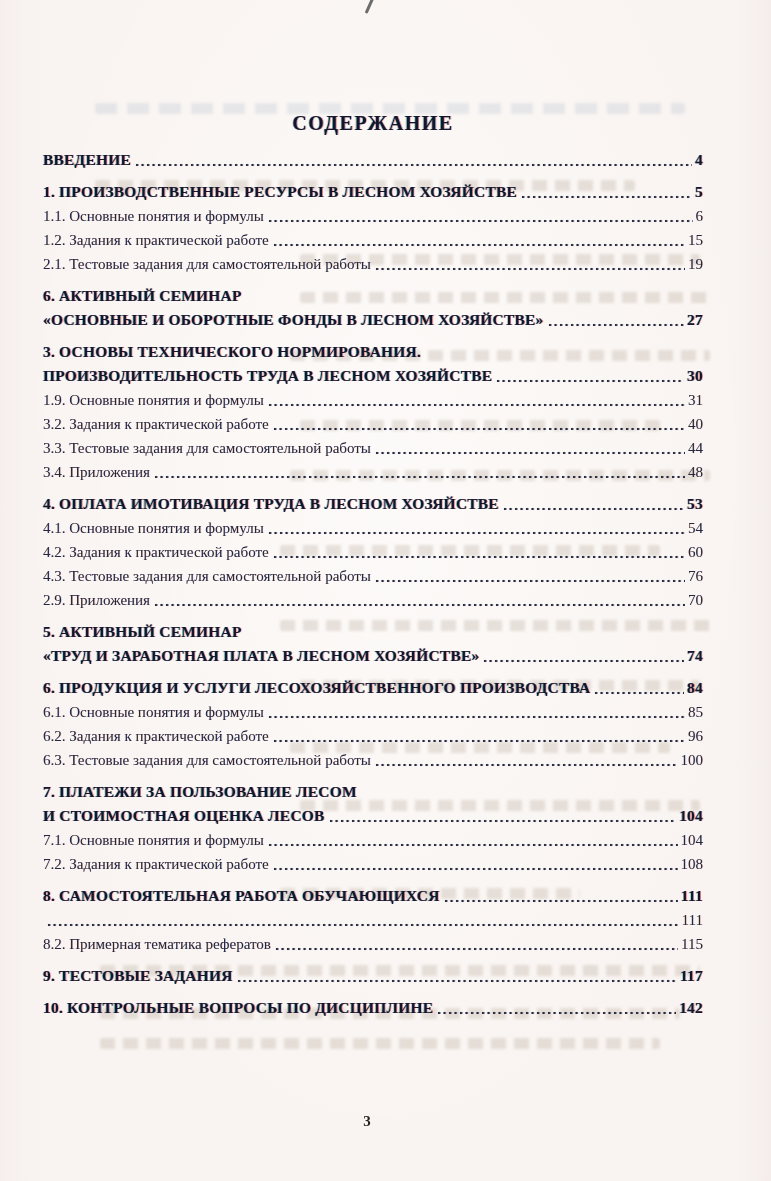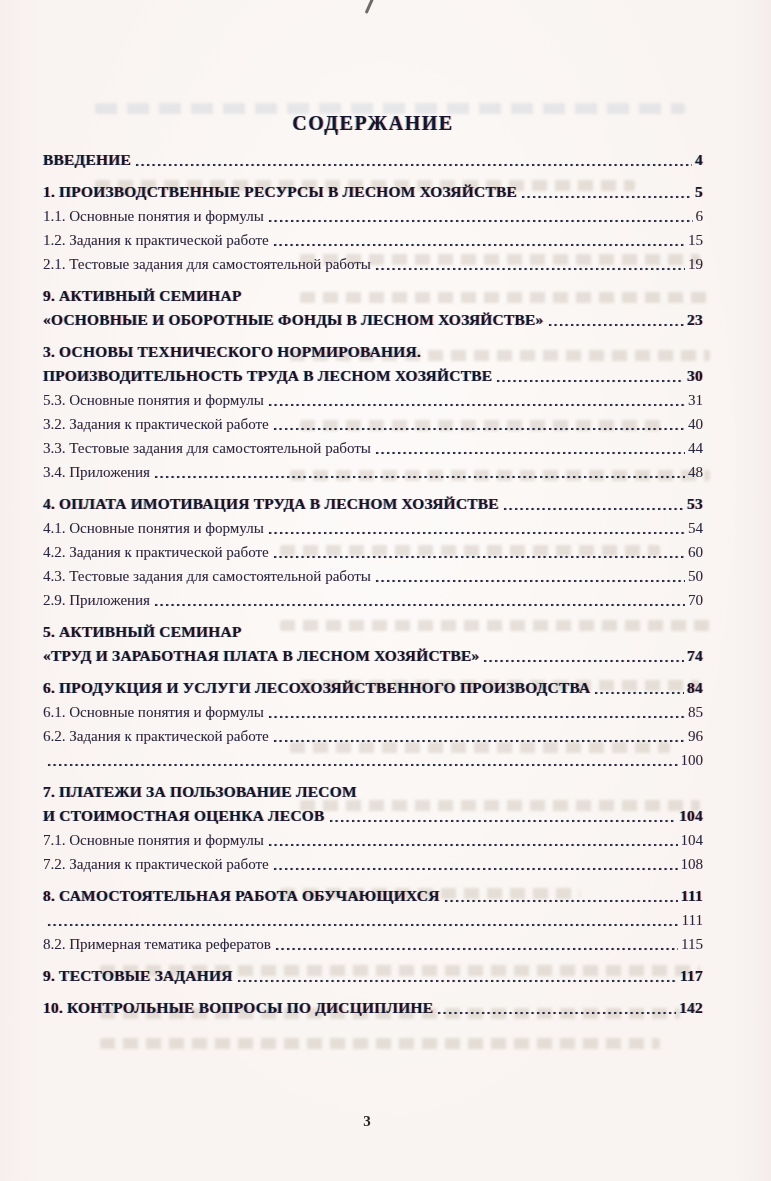--- a/index.html
+++ b/index.html
@@ -144,39 +144,39 @@
     <span class="toc-text">1.2. Задания к практической работе</span>
     <span class="toc-dots"></span>
     <span class="toc-page">15</span>
   </div>
         <div class="toc-row">
     <span class="toc-text">2.1. Тестовые задания для самостоятельной работы</span>
     <span class="toc-dots"></span>
     <span class="toc-page">19</span>
   </div>
         <div class="toc-row nopage bold gap">
-    <span class="toc-text">9. АКТИВНЫЙ СЕМИНАР</span>
+    <span class="toc-text">6. АКТИВНЫЙ СЕМИНАР</span>
 
   </div>
         <div class="toc-row bold">
     <span class="toc-text">«ОСНОВНЫЕ И ОБОРОТНЫЕ ФОНДЫ В ЛЕСНОМ ХОЗЯЙСТВЕ»</span>
     <span class="toc-dots"></span>
-    <span class="toc-page">23</span>
+    <span class="toc-page">27</span>
   </div>
         <div class="toc-row nopage bold gap">
     <span class="toc-text">3. ОСНОВЫ ТЕХНИЧЕСКОГО НОРМИРОВАНИЯ.</span>
 
   </div>
         <div class="toc-row bold">
     <span class="toc-text">ПРОИЗВОДИТЕЛЬНОСТЬ ТРУДА В ЛЕСНОМ ХОЗЯЙСТВЕ</span>
     <span class="toc-dots"></span>
     <span class="toc-page">30</span>
   </div>
         <div class="toc-row">
-    <span class="toc-text">5.3. Основные понятия и формулы</span>
+    <span class="toc-text">1.9. Основные понятия и формулы</span>
     <span class="toc-dots"></span>
     <span class="toc-page">31</span>
   </div>
         <div class="toc-row">
     <span class="toc-text">3.2. Задания к практической работе</span>
     <span class="toc-dots"></span>
     <span class="toc-page">40</span>
   </div>
         <div class="toc-row">
     <span class="toc-text">3.3. Тестовые задания для самостоятельной работы</span>
@@ -199,21 +199,21 @@
     <span class="toc-page">54</span>
   </div>
         <div class="toc-row">
     <span class="toc-text">4.2. Задания к практической работе</span>
     <span class="toc-dots"></span>
     <span class="toc-page">60</span>
   </div>
         <div class="toc-row">
     <span class="toc-text">4.3. Тестовые задания для самостоятельной работы</span>
     <span class="toc-dots"></span>
-    <span class="toc-page">50</span>
+    <span class="toc-page">76</span>
   </div>
         <div class="toc-row">
     <span class="toc-text">2.9. Приложения</span>
     <span class="toc-dots"></span>
     <span class="toc-page">70</span>
   </div>
         <div class="toc-row nopage bold gap">
     <span class="toc-text">5. АКТИВНЫЙ СЕМИНАР</span>
 
   </div>
@@ -231,20 +231,21 @@
     <span class="toc-text">6.1. Основные понятия и формулы</span>
     <span class="toc-dots"></span>
     <span class="toc-page">85</span>
   </div>
         <div class="toc-row">
     <span class="toc-text">6.2. Задания к практической работе</span>
     <span class="toc-dots"></span>
     <span class="toc-page">96</span>
   </div>
         <div class="toc-row">
+    <span class="toc-text">6.3. Тестовые задания для самостоятельной работы</span>
     <span class="toc-dots"></span>
     <span class="toc-page">100</span>
   </div>
         <div class="toc-row nopage bold gap">
     <span class="toc-text">7. ПЛАТЕЖИ ЗА ПОЛЬЗОВАНИЕ ЛЕСОМ</span>
 
   </div>
         <div class="toc-row bold">
     <span class="toc-text">И СТОИМОСТНАЯ ОЦЕНКА ЛЕСОВ</span>
     <span class="toc-dots"></span>

